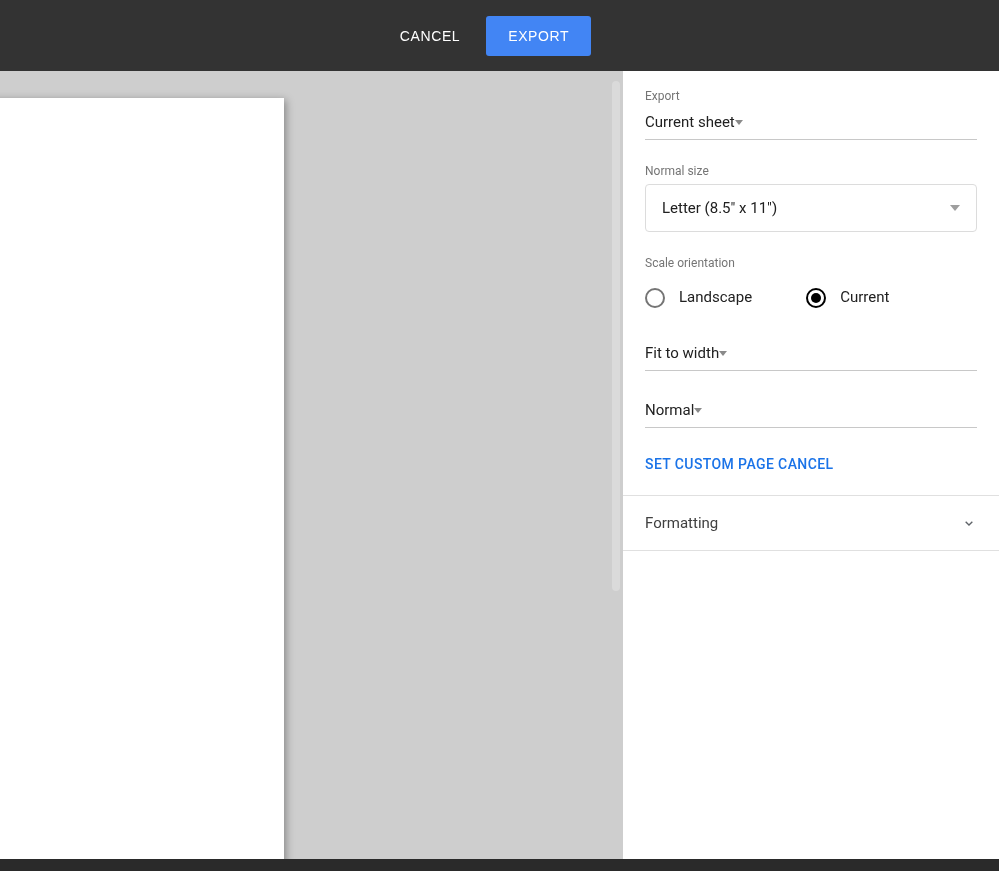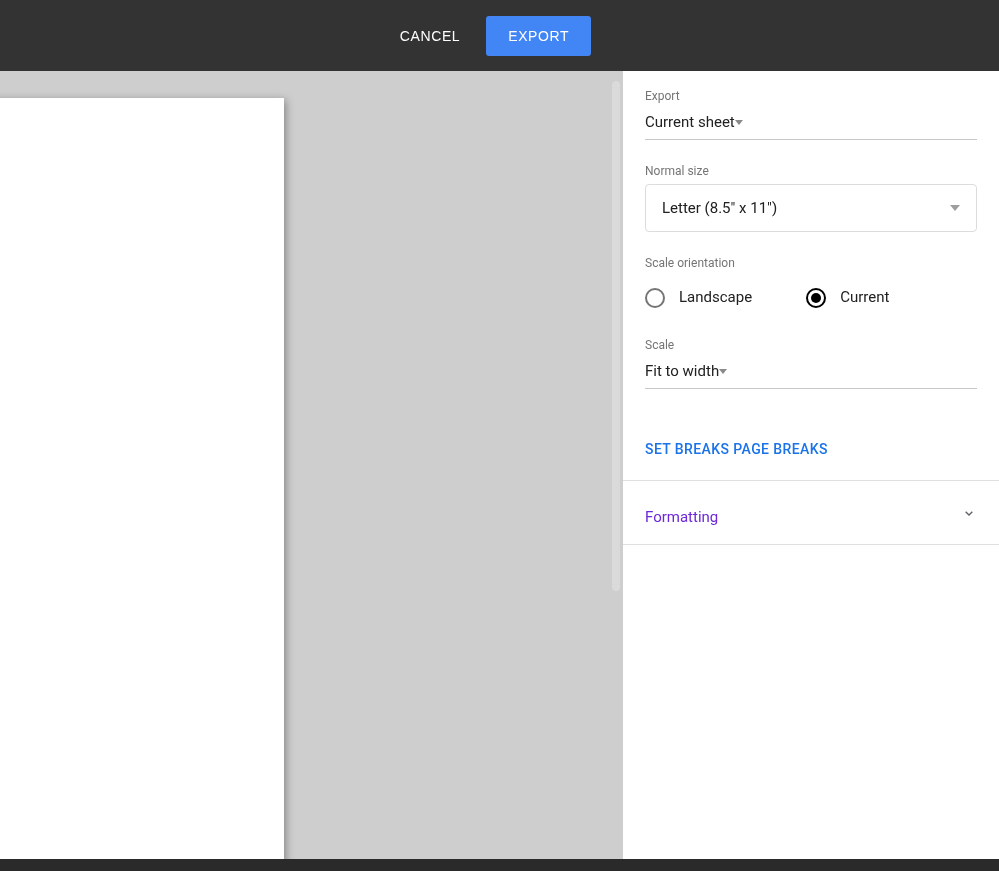--- a/index.html
+++ b/index.html
@@ -175,22 +175,21 @@
   .accordion-item {
     display: flex;
     align-items: center;
     justify-content: space-between;
     padding: 18px 22px;
     border-bottom: 1px solid #e0e0e0;
     cursor: pointer;
   }
   .accordion-title {
     font-size: 15px;
-    color: #6d28d9;
-    margin-top: 9px;
+    color: #404040;
   }
   .chevron {
     display: inline-block;
   }
   .chevron svg { display:block; }
   .footer-bar {
     position: absolute;
     left: 0; right: 0; bottom: 0;
     height: 12px;
     background: #2a2a2a;
@@ -238,32 +237,35 @@
         <div class="radio-item">
           <span class="radio-outer selected">
               <span class="radio-inner"></span>
             </span>
           <span class="radio-label">Current</span>
         </div>
       </div>
     </div>
 
     <div class="section">
-      <div class="section-label">Scale</div>
       <div class="underline-select">
         <span class="value">Fit to width</span>
         <span class="caret-sm"></span>
       </div>
     </div>
 
     <div class="section">
+      <div class="underline-select">
+        <span class="value">Normal</span>
+        <span class="caret-sm"></span>
+      </div>
     </div>
 
     <div class="link-row">
-      <span class="link-text">SET BREAKS PAGE BREAKS</span>
+      <span class="link-text">SET CUSTOM PAGE CANCEL</span>
     </div>
 
     <div class="accordion">
       <div class="accordion-item">
         <span class="accordion-title">Formatting</span>
         <span class="chevron">
           <svg width="16" height="16" viewBox="0 0 24 24">
               <path d="M7 10l5 5 5-5" fill="none" stroke="#5f6368" stroke-width="2"></path>
             </svg>
         </span>

